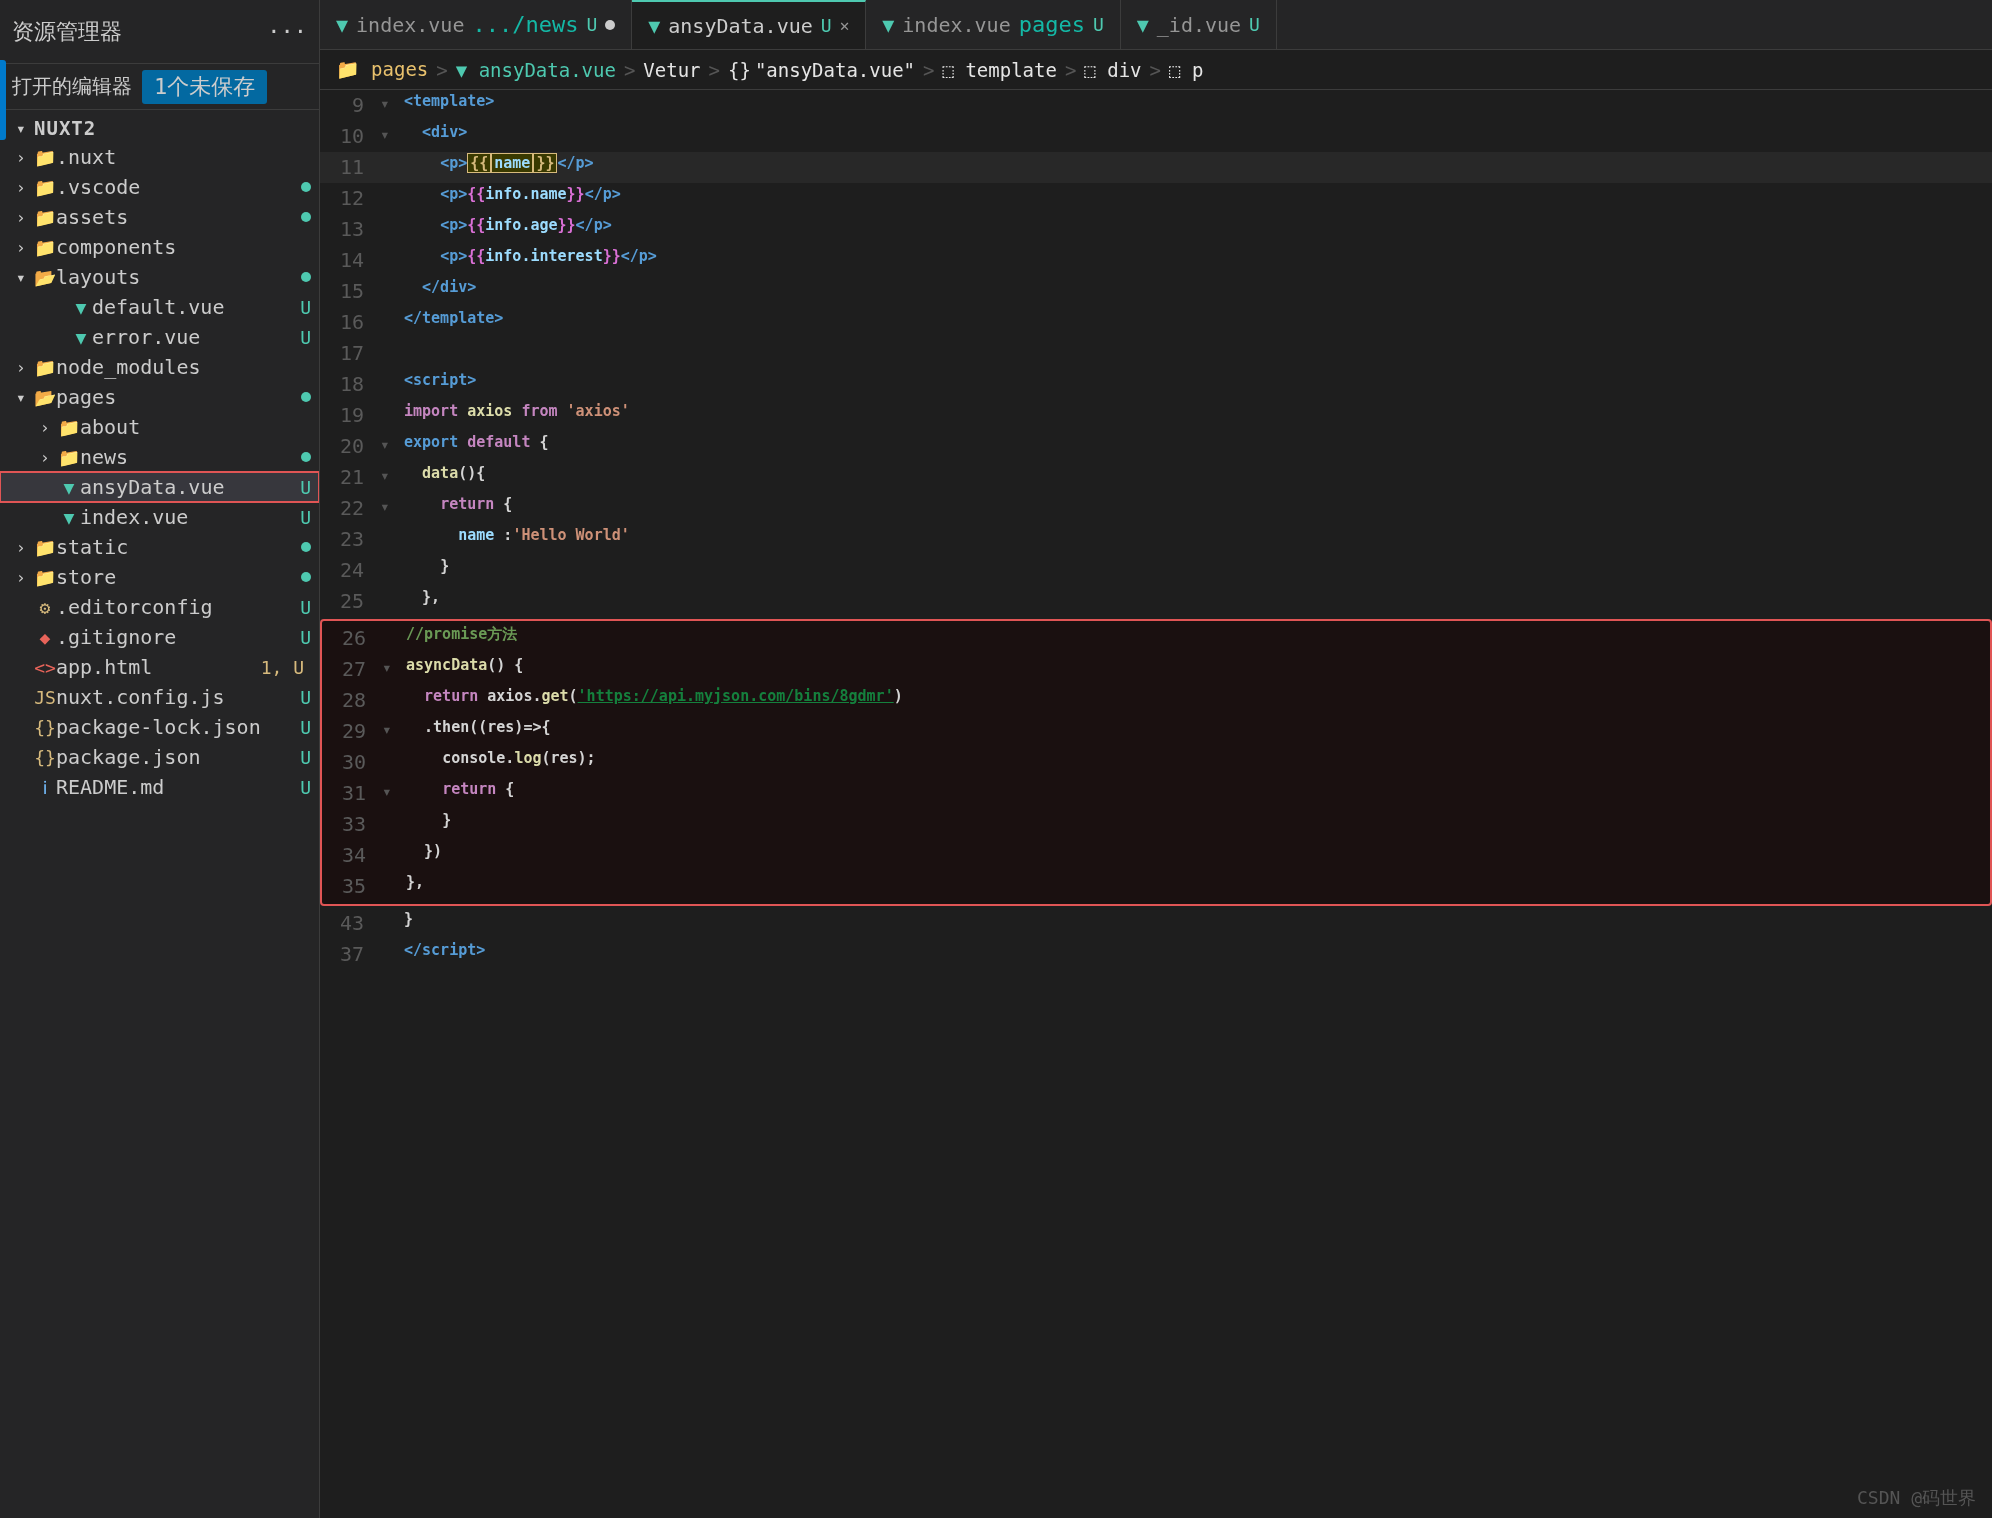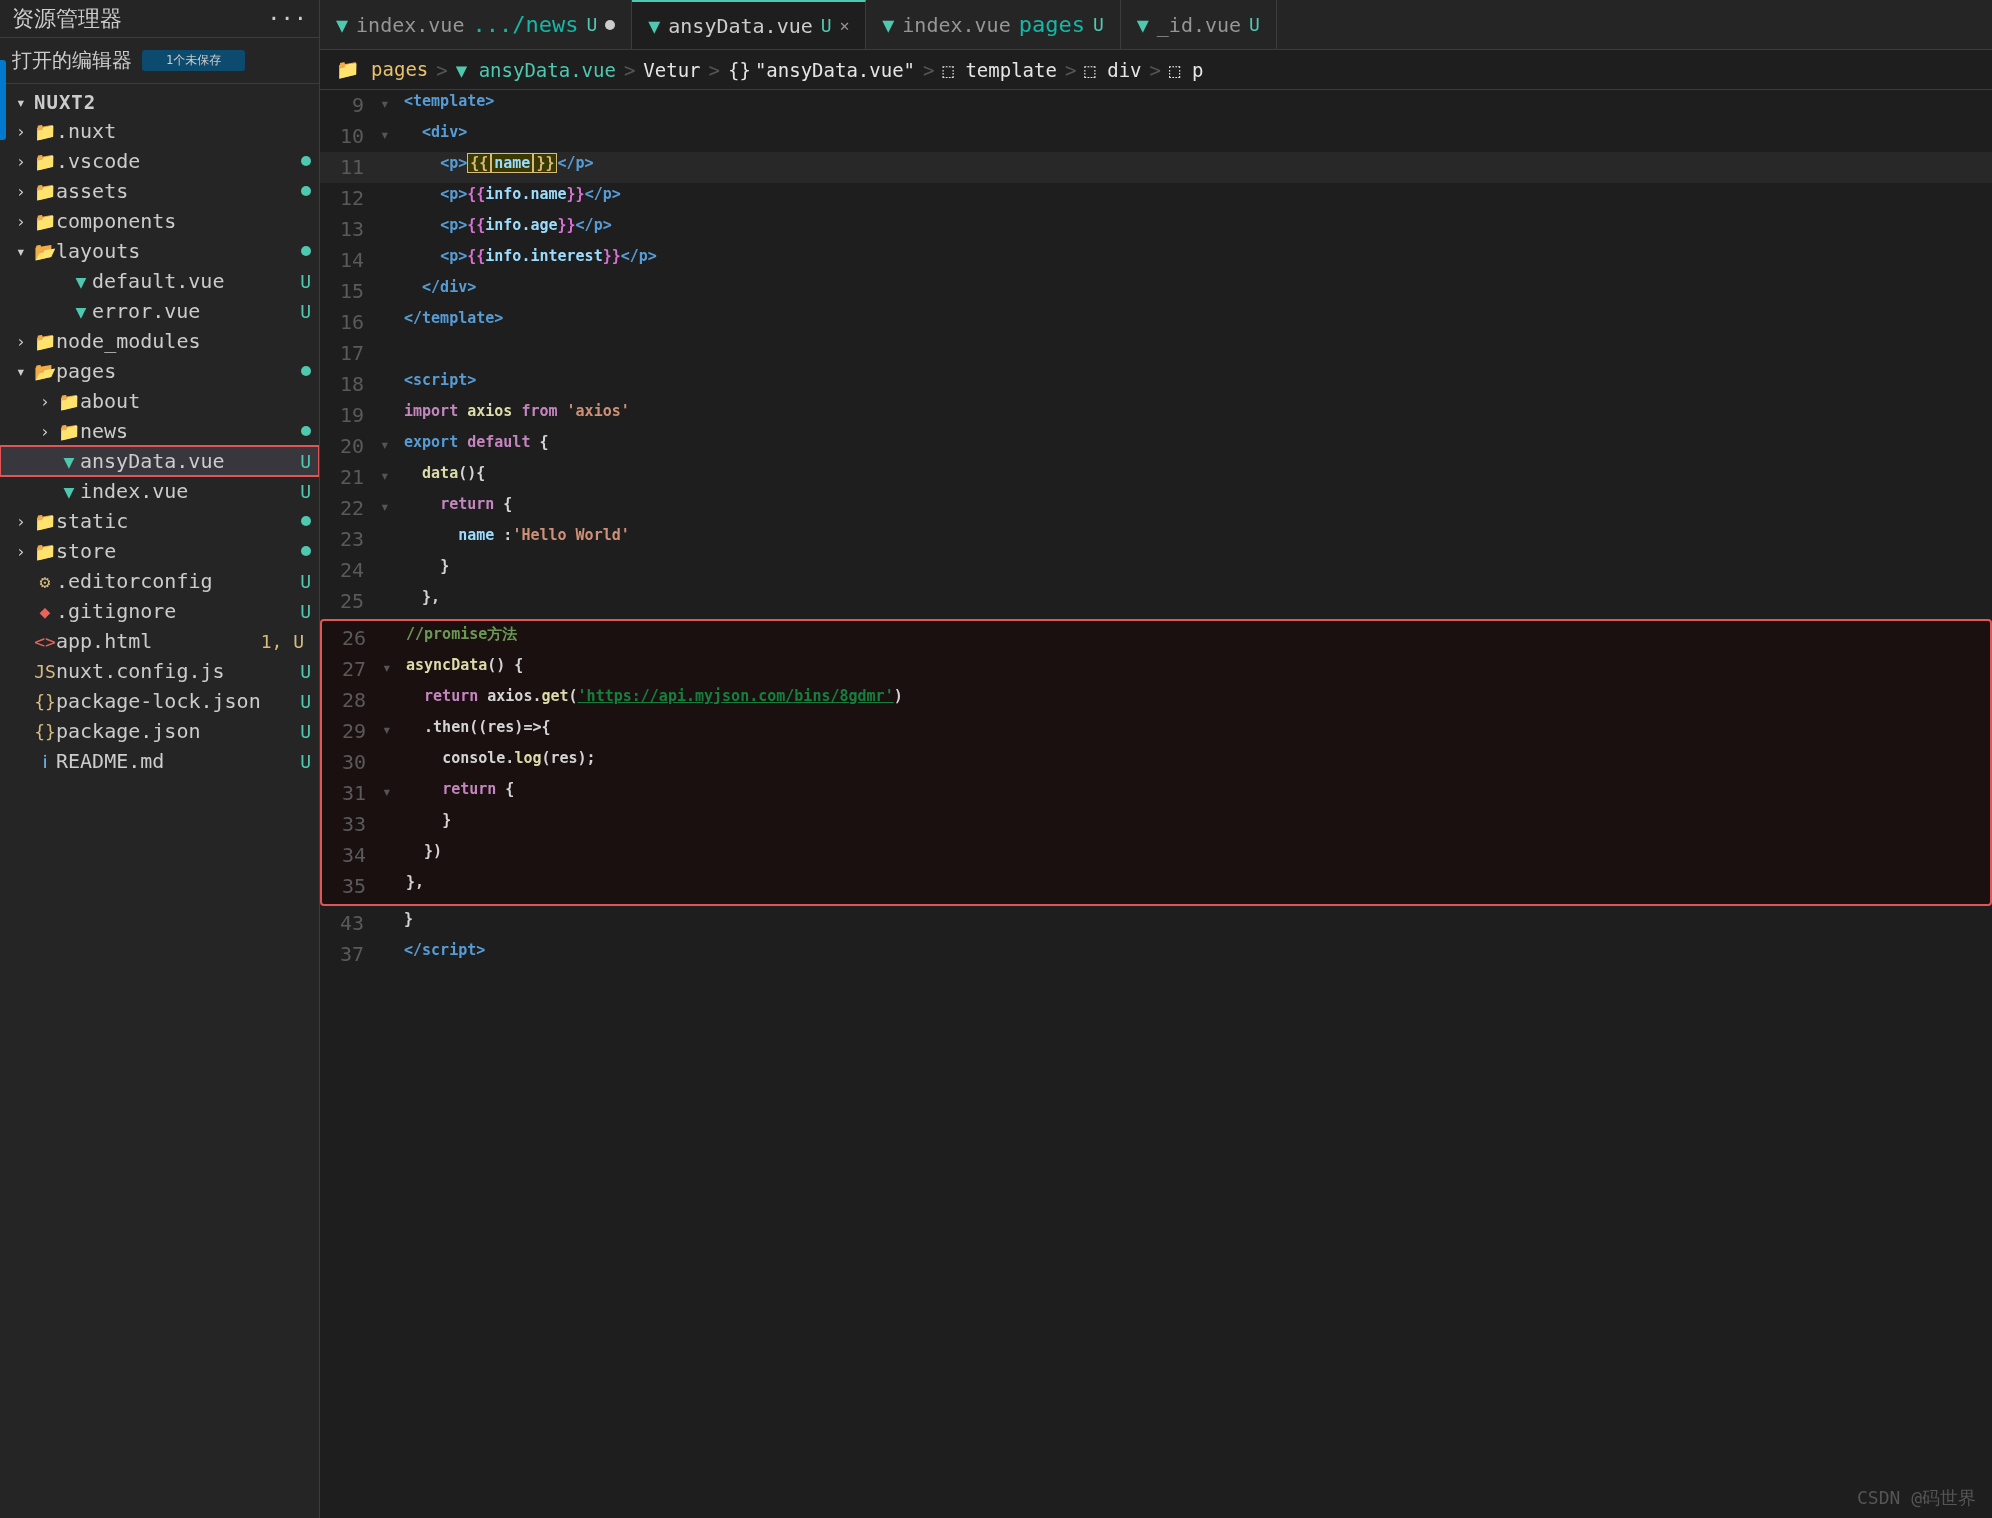--- a/index.html
+++ b/index.html
@@ -26,21 +26,21 @@
     }
 
     .sidebar-title-bar {
       display: flex;
       align-items: center;
       justify-content: space-between;
       padding: 8px 12px;
       font-size: 22px;
       color: #cccccc;
       border-bottom: 1px solid #3c3c3c;
-      height: 38px;
+      height: 64px;
       text-align: center;
     }
 
     .sidebar-title {
       font-size: 22px;
       color: #cccccc;
     }
 
     .sidebar-dots {
       font-size: 22px;
@@ -58,24 +58,24 @@
       height: 46px;
       gap: 10px;
     }
 
     .open-editors-label {
       font-size: 20px;
       color: #cccccc;
     }
 
     .unsaved-badge {
-      background: #0c4a6e;
-      color: #cccccc;
-      font-size: 12px;
-      padding: 2px 24px;
+      background: #0369a1;
+      color: #cccccc;
+      font-size: 22px;
+      padding: 2px 12px;
       border-radius: 3px;
     }
 
     .tree-section {
       flex: 1;
       overflow-y: auto;
       padding: 4px 0;
     }
 
     .tree-item {

